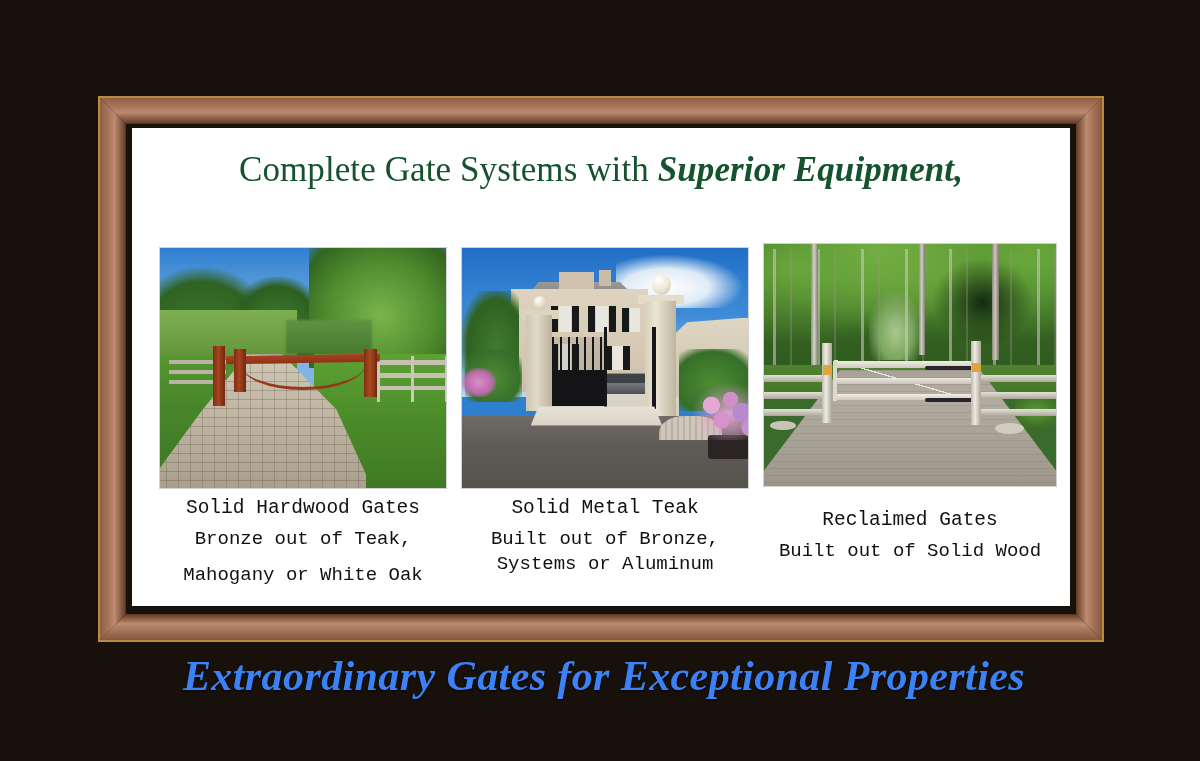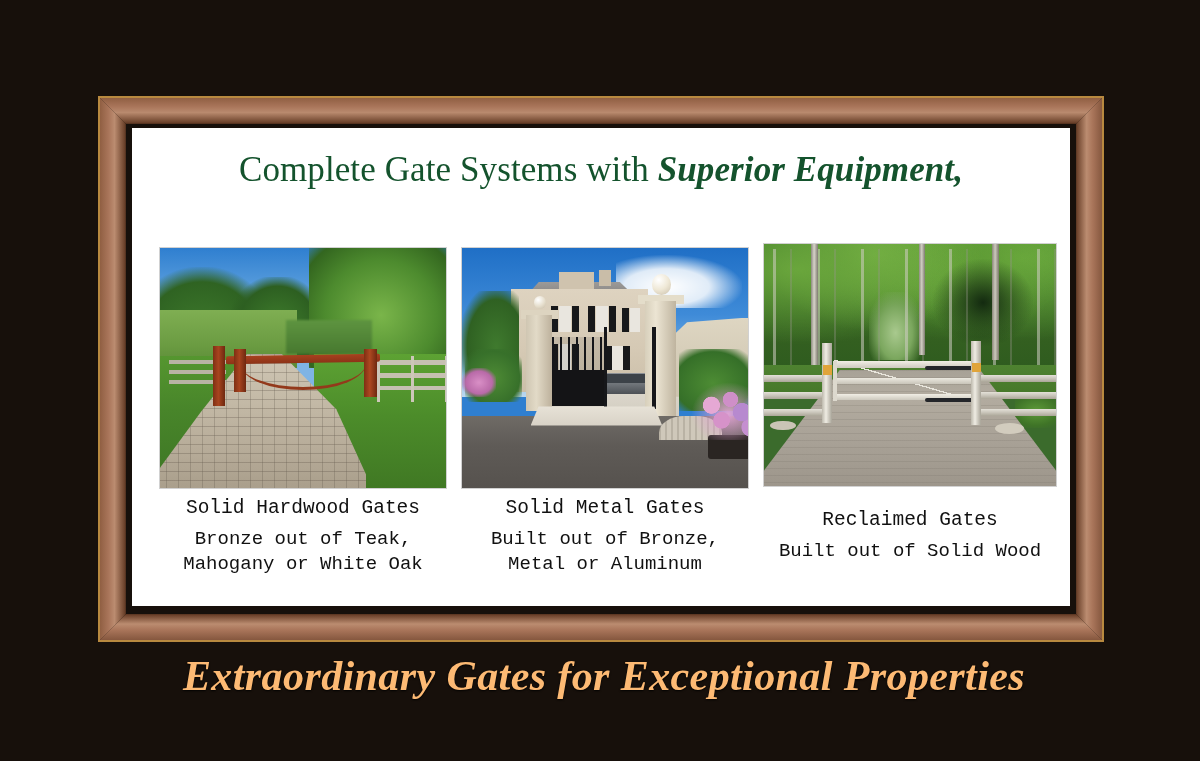--- a/index.html
+++ b/index.html
@@ -269,21 +269,21 @@
   .p3 .armbot{left:55%;top:63.5%;width:18%;height:1.6%;background:#24262a;border-radius:2px;}
   .p3 .rockL{left:2%;top:73%;width:9%;height:4%;background:#cac4b6;border-radius:50%;}
   .p3 .rockR{left:79%;top:74%;width:10%;height:4.5%;background:#d2ccbe;border-radius:50%;}
   .p3 .brushR{left:86%;top:62%;width:16%;height:14%;
     background:radial-gradient(ellipse at 45% 50%,#5d9a38 0%,#3f7427 60%,rgba(63,116,39,0) 82%);}
 
   
   .tagline{
     position:absolute;left:0;right:0;top:652px;
     text-align:center;
-    color:#fdba74;
+    color:#3b82f6;
     font-size:42px;
     font-style:italic;
     font-weight:bold;
     letter-spacing:.4px;
     text-shadow:0 1px 2px rgba(0,0,0,.9);
     white-space:nowrap;
     padding-left:8px;
   }
 </style>
 </head>
@@ -325,21 +325,21 @@
         <div class="ly fenceRposts"></div>
         <div class="ly gbrace"></div>
         <div class="ly gatebeam"></div>
         <div class="ly postL"></div>
         <div class="ly postL2"></div>
         <div class="ly postR"></div>
       </div>
       <div class="cap">
         <span>Solid Hardwood Gates</span>
         <span class="sub">Bronze out of Teak,</span>
-        <span class="sub" style="margin-top:0">Mahogany or White Oak</span>
+        <span class="sub" style="margin-top:11px">Mahogany or White Oak</span>
       </div>
     </div>
 
     <div class="card" style="left:330px;top:0;width:286px;">
       <div class="photo p2">
         <div class="ly sky"></div>
         <div class="ly cloud1"></div>
         <div class="ly cloud2"></div>
         <div class="ly roof"></div>
         <div class="ly dormer"></div>
@@ -377,23 +377,23 @@
         <div class="ly bushL"></div>
         <div class="ly flowL"></div>
         <div class="ly road"></div>
         <div class="ly apron"></div>
         <div class="ly fan"></div>
         <div class="ly bushR"></div>
         <div class="ly planter"></div>
         <div class="ly flowR"></div>
       </div>
       <div class="cap">
-        <span>Solid Metal Gates</span>
+        <span>Solid Metal Teak</span>
         <span class="sub">Built out of Bronze,</span>
-        <span class="sub" style="margin-top:0">Metal or Aluminum</span>
+        <span class="sub" style="margin-top:0">Systems or Aluminum</span>
       </div>
     </div>
 
     <div class="card" style="left:632px;top:-4px;width:292px;">
       <div class="photo p3">
         <div class="ly canopy"></div>
         <div class="ly deep"></div>
         <div class="ly gap"></div>
         <div class="ly trunks"></div>
         <div class="ly trunkbig1"></div>

